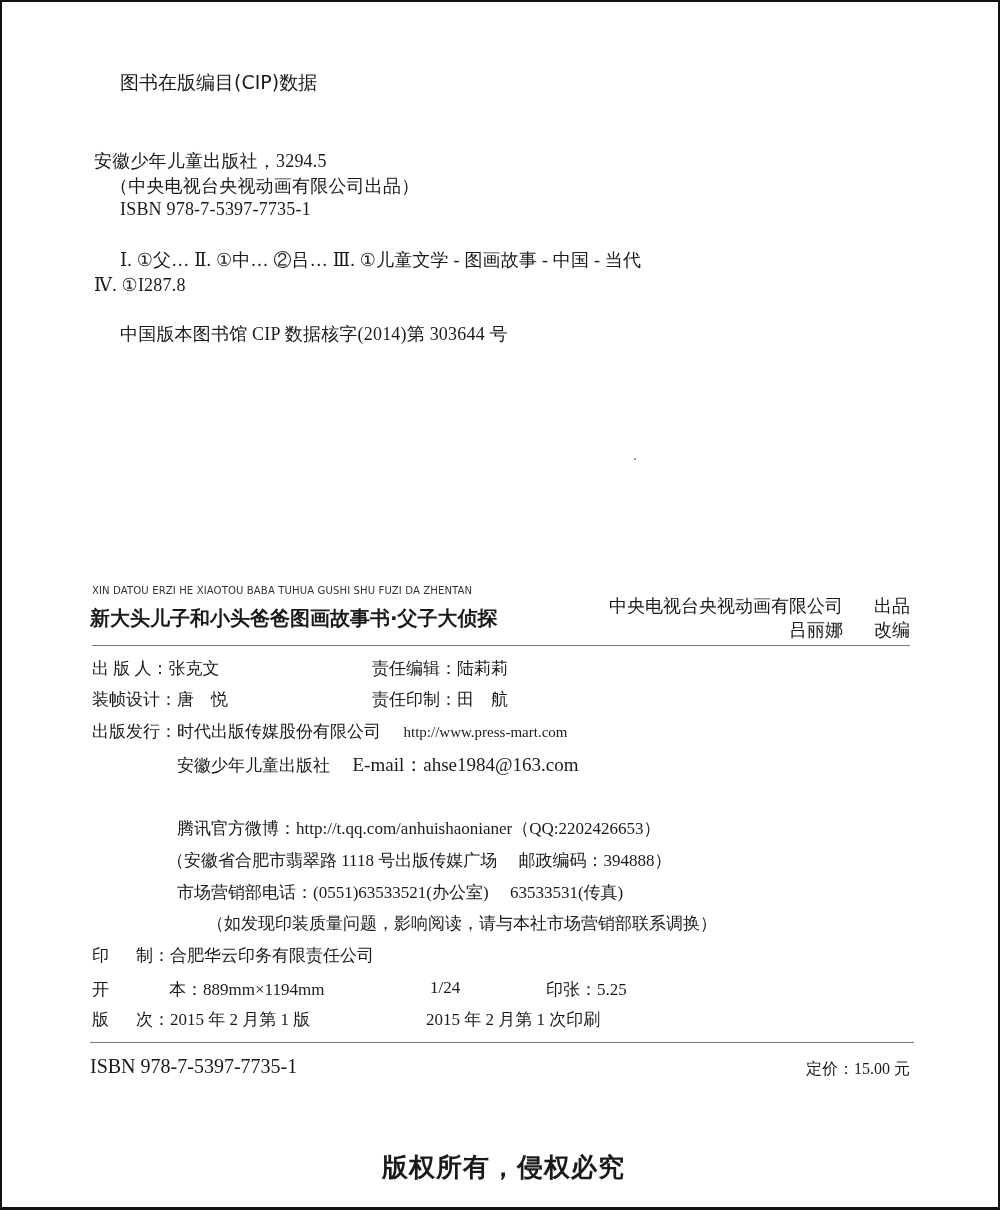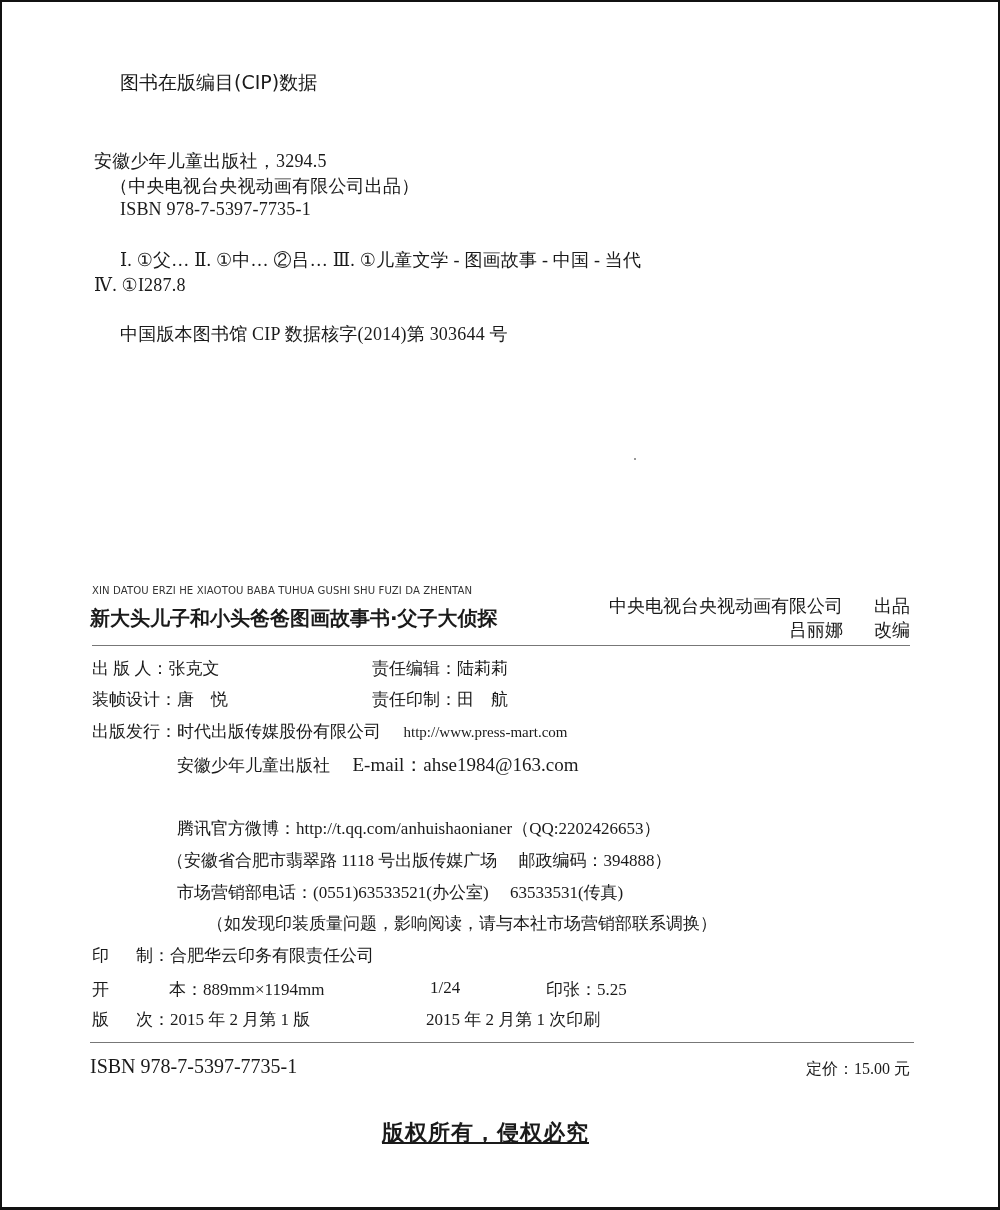--- a/index.html
+++ b/index.html
@@ -22,21 +22,21 @@
     .pinyin { left: 90px; top: 582px; font-size: 11px; letter-spacing: 0.1px; color:#333; transform: scaleX(0.92); transform-origin: left; }
     .series-title { left: 88px; top: 603px; font-size: 20px; font-weight: 600; }
     .producer-line { right: 88px; top: 592px; font-size: 18px; }
     .editor-line { right: 88px; top: 616px; font-size: 18px; }
 
     .rule { position: absolute; height: 1px; background: #777; }
 
     .info { font-size: 17px; }
     .isbn-bottom { left: 88px; top: 1053px; font-size: 20px; }
     .price { right: 88px; top: 1057px; font-size: 16px; }
-    .copyright { left: 380px; top: 1116px; font-size: 22px; font-weight: 600; letter-spacing: 1px; text-decoration: underline; }
+    .copyright { left: 380px; top: 1148px; font-size: 26px; font-weight: 600; letter-spacing: 1px; }
     .speck { position:absolute; left: 632px; top: 456px; width: 2px; height: 2px; background:#999; }
   </style>
 </head>
 <body>
 
 <div class="page">
 
   <div class="abs sans cip-title">图书在版编目(CIP)数据</div>
 
   <div class="abs serif cip-line" style="left:92px; top:147px;">安徽少年儿童出版社，3294.5</div>

